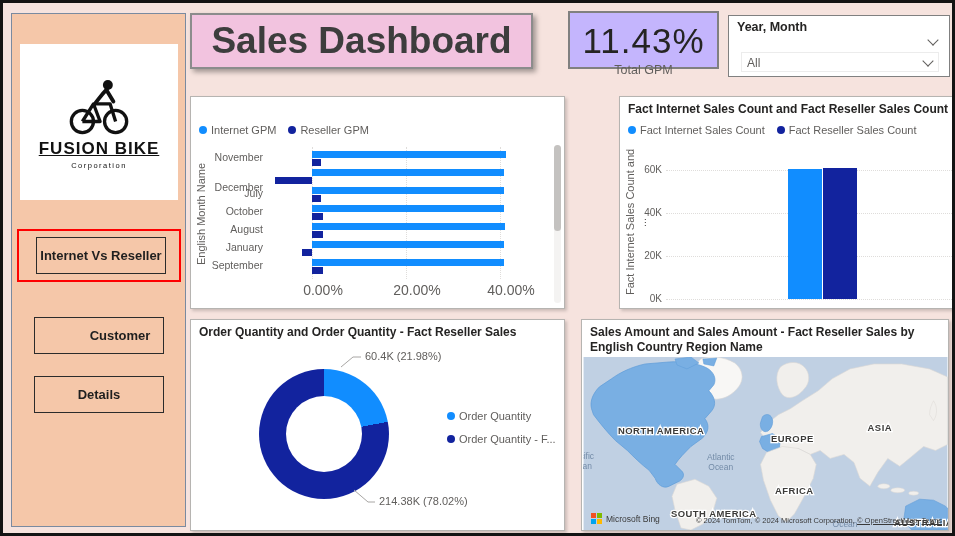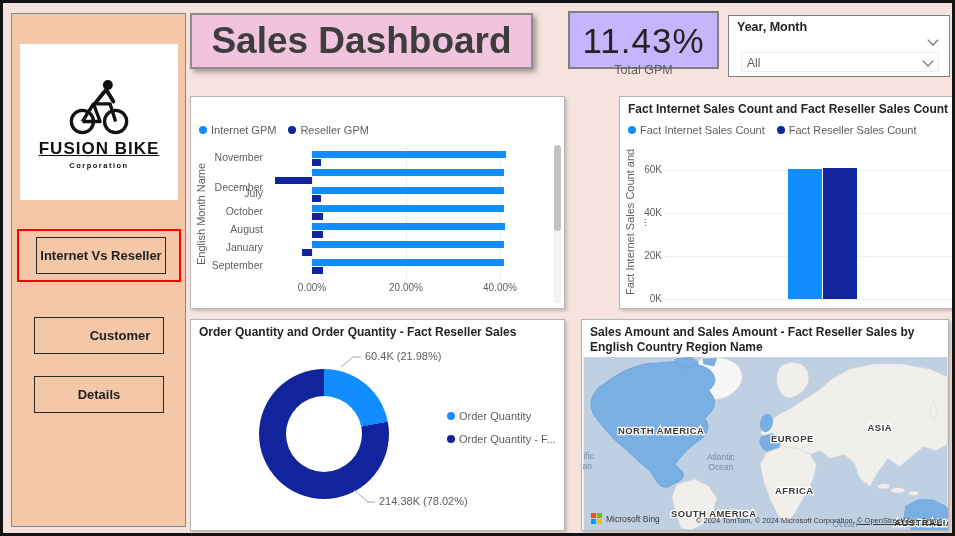--- a/index.html
+++ b/index.html
@@ -3,21 +3,21 @@
 <meta charset="utf-8">
 <style>
   * { margin:0; padding:0; box-sizing:border-box; }
   body { background:#ffffff; font-family:"Liberation Sans", sans-serif; }
   #frame { position:relative; width:955px; height:536px; border:3px solid #141414; background:#f6e3de; overflow:hidden; }
 
   
   #sidebar { position:absolute; left:8px; top:10px; width:175px; height:514px; background:#f5c7a9; border:1px solid #7a8aa0; }
   #logo-card { position:absolute; left:8px; top:30px; width:158px; height:156px; background:#ffffff; display:flex; flex-direction:column; align-items:center; justify-content:center; }
   #logo-title { font-size:17px; font-weight:800; letter-spacing:1px; color:#111; margin-top:2px;text-decoration:underline; }
-  #logo-sub { font-size:7.5px; font-weight:700; letter-spacing:1.5px; color:#111; margin-top:2px; }
+  #logo-sub { font-size:7.5px; font-weight:400; letter-spacing:1.5px; color:#111; margin-top:2px; }
   .nav-btn { position:absolute; left:22px; width:130px; height:37px; background:transparent; border:1.5px solid #2b2b2b; font-family:"Liberation Sans",sans-serif; font-size:13px; font-weight:700; color:#1f1f1f; cursor:pointer; }
   #sel-outline { position:absolute; left:5px; top:215px; width:164px; height:53px; border:2.5px solid #fe0000; }
   #sel-outline .nav-btn { left:17px; top:6px; position:absolute; }
 
   
   #banner { position:absolute; left:187px; top:10px; width:343px; height:56px; background:#f2c3df; border:2px solid #8c8c8c; box-shadow:3px 3px 5px rgba(0,0,0,.35); display:flex; align-items:center; justify-content:center; font-size:37px; font-weight:800; color:#3d3d3d; }
   #kpi { position:absolute; left:565px; top:8px; width:151px; height:58px; background:#c4b5fd; border:2px solid #808080; text-align:center; }
   #kpi-value { font-size:35px; font-weight:400; color:#252423; margin-top:8px; letter-spacing:1px; }
   #kpi-label { font-size:12.5px; color:#605e5c; margin-top:2px; }
   #slicer { position:absolute; left:725px; top:12px; width:222px; height:62px; background:#fff; border:1.5px solid #808080; }
@@ -34,21 +34,21 @@
   #panel-col   { left:578px; top:93px;  width:368px; height:213px;margin-left:38px; }
   #panel-donut { left:187px; top:316px; width:375px; height:212px; }
   #panel-map   { left:578px; top:316px; width:368px; height:212px; }
   .chart-title { position:absolute; left:8px; top:5px; font-size:12px; font-weight:700; color:#252423; line-height:15px; }
   .legend { position:absolute; left:8px; top:27px; display:flex; gap:12px; font-size:11px; color:#605e5c; align-items:center; }
   .legend-item { display:flex; align-items:center; gap:4px; }
   .legend-dot { width:8px; height:8px; border-radius:50%; }
 
   
   .vgrid { position:absolute; top:50px; height:132px; border-left:1px dotted #dfddd b; border-left:1px dotted #dfdddb; }
-  .xtick { position:absolute; top:185px; transform:translateX(-50%); font-size:10px; color:#605e5c; }
+  .xtick { position:absolute; top:185px; transform:translateX(-50%); font-size:14px; color:#605e5c;margin-left:11px; }
   #bar-xtitle { position:absolute; left:65px; top:197px; width:300px; text-align:center; font-size:11.5px; font-weight:700; color:#404040; }
   .ytitle { position:absolute; writing-mode:vertical-rl; transform:rotate(180deg); font-size:11px; color:#605e5c; text-align:center; }
   #bar-ytitle { left:4px; top:52px; height:130px; }
   #col-ytitle { left:4px; top:46px; height:158px; }
   #bar-rows { position:absolute; left:0; top:52px; width:362px; height:130px; }
   .bar-cat { position:absolute; left:0; width:72px; height:16px; text-align:right; font-size:10.5px; color:#605e5c; line-height:16px; }
   .hbar { position:absolute; height:7px; }
   #bar-scroll { position:absolute; right:3px; top:48px; width:7px; height:158px; background:#f4f3f2; border-radius:4px; }
   #bar-scroll-thumb { width:7px; height:86px; background:#c4c2c0; border-radius:4px; }
 

